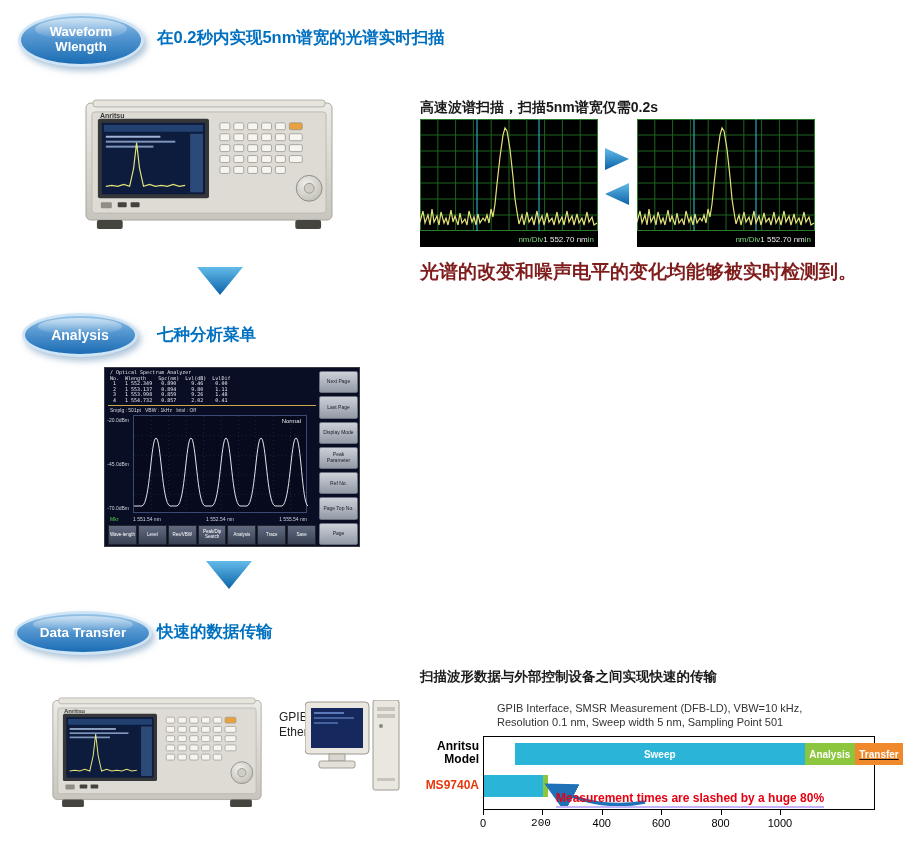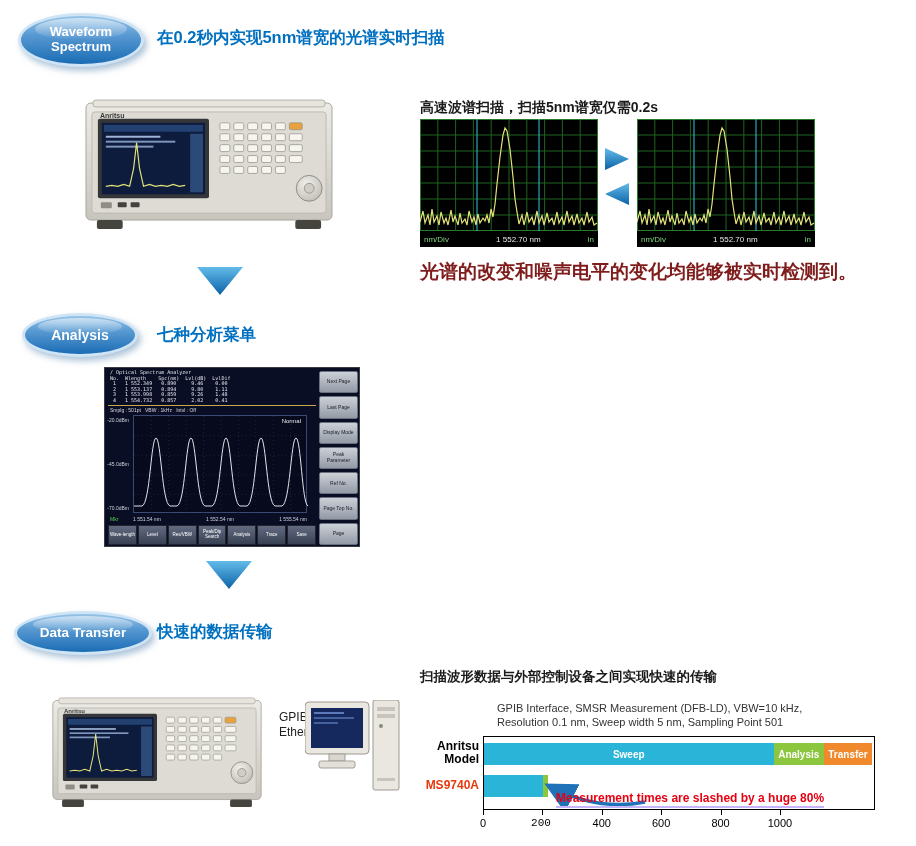--- a/index.html
+++ b/index.html
@@ -18,21 +18,21 @@
   .badge-inner::before { content:""; position:absolute; top:2px; left:12%; width:76%; height:46%;
            border-radius:50%; background:linear-gradient(rgba(255,255,255,.55),rgba(255,255,255,0)); }
 
   .sec-heading { position:absolute; color:#0070c0; font-weight:bold; font-size:16.5px; white-space:nowrap; }
   .sub-heading { position:absolute; color:#1a1a1a; font-weight:bold; font-size:14px; white-space:nowrap; }
 
   
   .screen { position:absolute; width:178px; height:128px; background:#000; }
   .screen svg { display:block; }
   .screen-bar { position:absolute; left:0; right:0; bottom:0; height:16px; display:flex;
-                align-items:center; justify-content:space-between; padding:0 4px; font-size:8px; }
+                align-items:center; justify-content:flex-end; padding:0 4px; font-size:8px; }
   .screen-bar .g { color:#7fd87f; } .screen-bar .w { color:#e9e9e9; }
 
   
   #menu-list { position:absolute; left:420px; top:372px; list-style:none; }
   #menu-list li { font-size:14.5px; color:#1a1a1a; line-height:23.5px; white-space:nowrap; }
   #menu-list li::before { content:"• "; }
 
   
   #osa-screenshot { position:absolute; left:104px; top:367px; width:256px; height:180px;
                     background:#0a0e24; border:1px solid #3c3c44; }
@@ -58,21 +58,21 @@
              color:#fff; font-size:4.5px; line-height:1.1; text-align:center;
              display:flex; align-items:center; justify-content:center; }
 
   
   .cond-line { font-size:11px; color:#333; line-height:14px; white-space:nowrap; }
 
   
   #chart-box { position:absolute; left:483px; top:736px; width:392px; height:74px;
                border:1px solid #000; background:#fff; }
   .bar-row { position:absolute; left:0; width:100%; height:22px; }
-  #bar-row-0 { top:6px; } #bar-row-1 { top:38px; }
+  #bar-row-0 { top:6px;margin-left:31px; } #bar-row-1 { top:38px; }
   .bar-seg { position:absolute; top:0; height:100%; display:flex; align-items:center;
              justify-content:center; overflow:visible; }
   .bar-seg span { color:#fff; font-size:10px; font-weight:bold; white-space:nowrap; }
   #chart-axis { position:absolute; left:483px; top:810px; width:392px; height:32px; }
   .tick { position:absolute; top:0; width:1px; height:5px; background:#000; }
   .tick-label { position:absolute; top:7px; transform:translateX(-50%); font-size:11px; color:#000; }
   #time-label { position:absolute; top:7px; font-size:11px; color:#000; white-space:nowrap;margin-top:36px; }
   .cat-label { position:absolute; width:59px; text-align:right; font-weight:bold;
                font-size:12px; line-height:13px; }
   #cat-label-0 { left:420px; top:740px; color:#000; }
@@ -178,21 +178,21 @@
       <rect x="72" y="78" width="18" height="3" fill="#c6c4bc"></rect>
     </symbol>
   </defs>
 </svg>
 
 <div id="page">
 
   <div class="badge" style="left:18px;top:13px;width:126px;height:54px">
     <div class="badge-inner" style="font-size:13px">
       <span>Waveform</span>
-      <span>Spectrum</span>
+      <span>Wlength</span>
     </div>
   </div>
   <div class="sec-heading" style="left:157px;top:27px">在0.2秒内实现5nm谱宽的光谱实时扫描</div>
 
   <div class="abs" style="left:85px;top:99px;width:248px;height:131px">
     <svg width="248" height="131" viewBox="0 0 250 132">
         <use href="#osa"></use>
       </svg>
     <span class="brand-label" style="left:15px;top:13px;font-size:7px">Anritsu</span>
   </div>
@@ -327,21 +327,21 @@
   </div>
 
   <div id="chart-box">
     <div id="bar-row-0" class="bar-row">
         <div class="bar-seg" style="left: 0px; width: 289.545px; background: rgb(42, 180, 216);">
           <span>Sweep</span>
         </div>
         <div class="bar-seg" style="left: 289.545px; width: 50.4848px; background: rgb(140, 198, 63);">
           <span>Analysis</span>
         </div>
-        <div class="bar-seg" style="left: 340.03px; width: 48px; background: rgb(240, 136, 44);">
+        <div class="bar-seg" style="left: 340.03px; width: 48px; background: rgb(240, 136, 44); text-decoration: underline;">
           <span>Transfer</span>
         </div>
       </div>
     <div id="bar-row-1" class="bar-row">
         <div class="bar-seg" style="left: 0px; width: 59.3939px; background: rgb(42, 180, 216);"></div>
         <div class="bar-seg" style="left: 59.3939px; width: 4.45455px; background: rgb(140, 198, 63);"></div>
       </div>
   </div>
   <div id="chart-axis">
     <span id="time-label" style="left: 326.97px;">Time (ms)</span>

